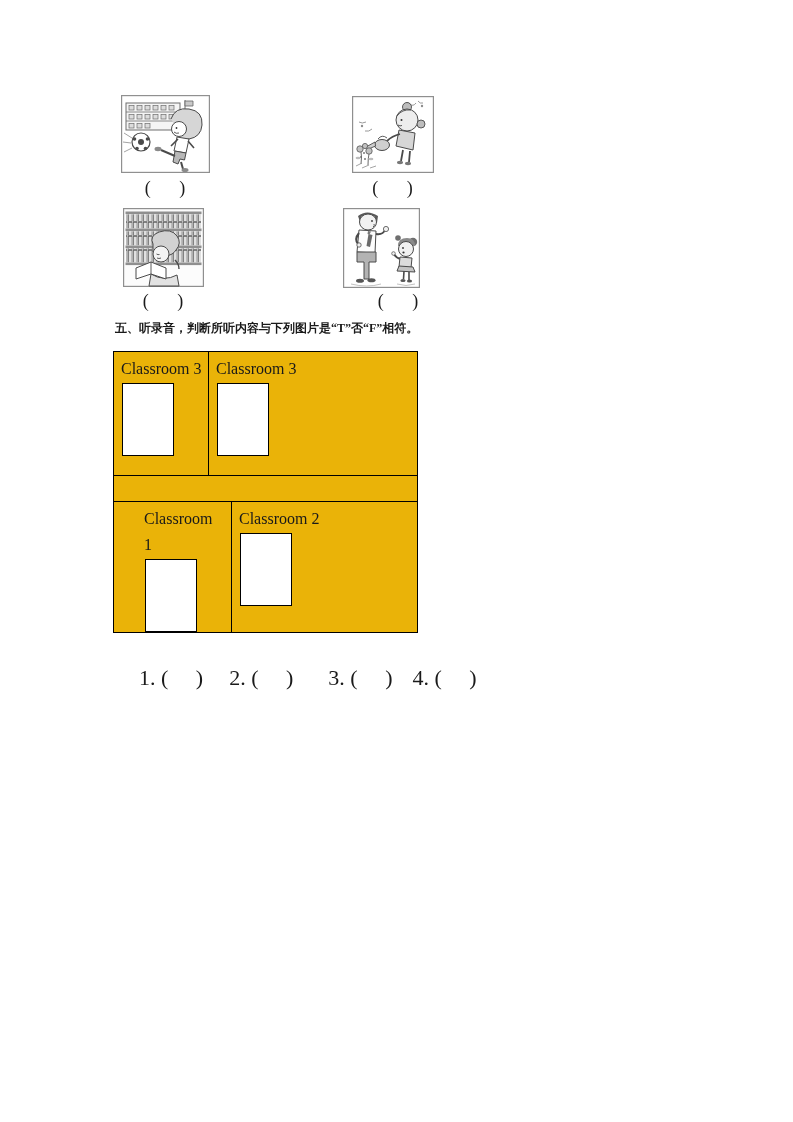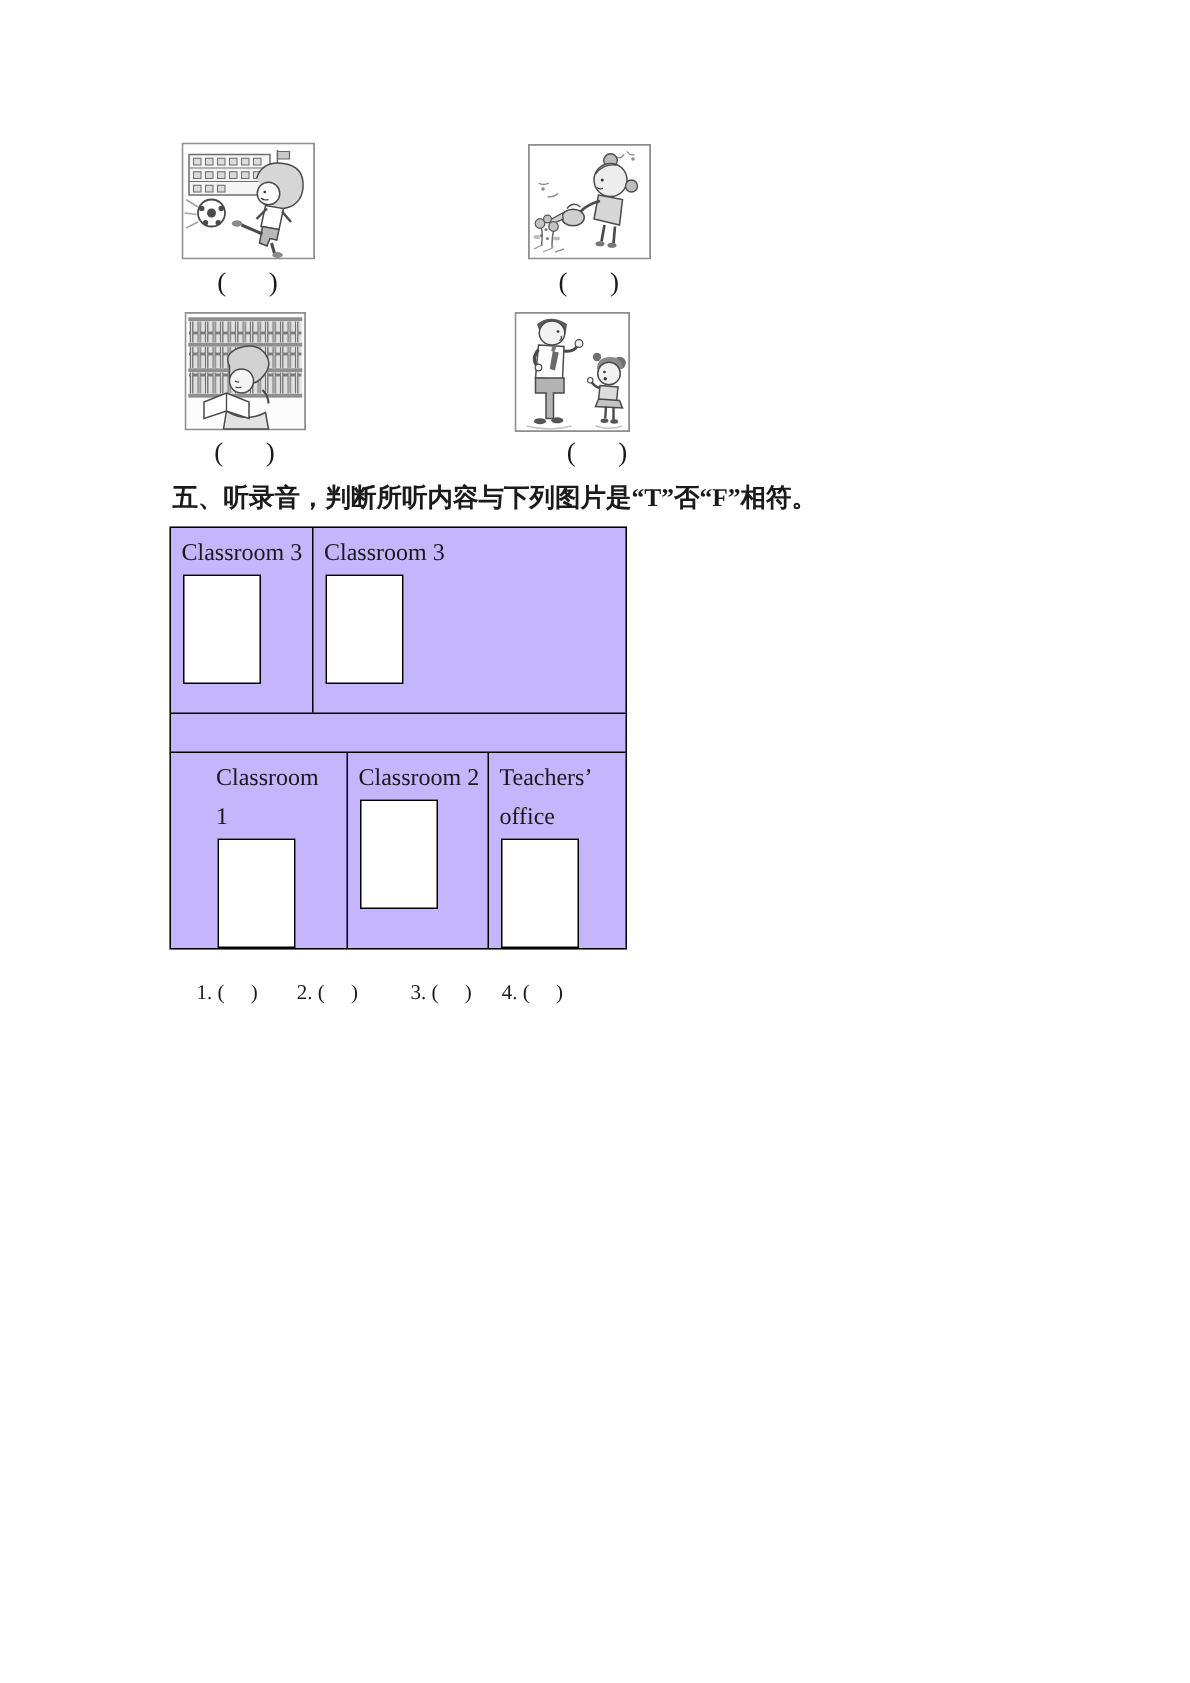--- a/index.html
+++ b/index.html
@@ -28,30 +28,30 @@
   .pic3{left:123px;top:208px;width:81px;height:79px;}
   .pic4{left:343px;top:208px;width:77px;height:80px;}
   .cap1{left:121px;top:178px;width:89px;}
   .cap2{left:352px;top:178px;width:82px;}
   .cap3{left:123px;top:291px;width:81px;}
   .cap4{left:360px;top:291px;width:77px;}
 
   
   .heading{
     left:115px;top:320px;
-    font-size:17px;font-weight:bold;
+    font-size:12px;font-weight:bold;
     white-space:nowrap;
   }
 
   
   .rooms-table{
     left:113px;top:351px;width:305px;
     box-sizing:border-box;
     border:1.5px solid #000;
-    background:#c4b5fd;
+    background:#eab308;
   }
   .t-row{display:grid;grid-template-columns:95px 94px 1fr;}
   .t-row1{height:123px;}
   .t-row2{height:130px;margin-left:23px;}
   .t-gap{height:25px;border-top:1.5px solid #000;border-bottom:1.5px solid #000;}
   .t-cell{
     box-sizing:border-box;
     border-right:1.5px solid #000;
     padding:4px 3px 0 7px;
     overflow:hidden;
@@ -65,21 +65,21 @@
     width:52px;height:73px;
     box-sizing:border-box;
     border:1.5px solid #000;
     margin:1px 0 0 1px;
     background:#fff;
   }
 
   
   .answers{
     left:117px;top:639px;
-    font-size:14px;
+    font-size:22px;
     white-space:pre;
   }
   .answers span{white-space:pre;}
   .ans-0{margin-right:26px;}
   .ans-1{margin-right:35px;}
   .ans-2{margin-right:20px;}
 </style>
 </head>
 <body>
 
@@ -247,24 +247,20 @@
     <div class="t-row t-row2">
       <div class="t-cell">
         <div class="cell-label">Classroom
 1</div>
         <div class="ph-box"></div>
       </div>
       <div class="t-cell">
         <div class="cell-label">Classroom 2</div>
         <div class="ph-box"></div>
       </div>
-      <div class="t-cell">
-        <div class="cell-label">Teachers’ office</div>
-        <div class="ph-box"></div>
-      </div>
     </div>
   </div>
 
   <div class="abs answers">
     <span class="ans-0">1. (     )</span><span class="ans-1">2. (     )</span><span class="ans-2">3. (     )</span><span>4. (     )</span>
   </div>
 
 </div>
 
 </body></html>

